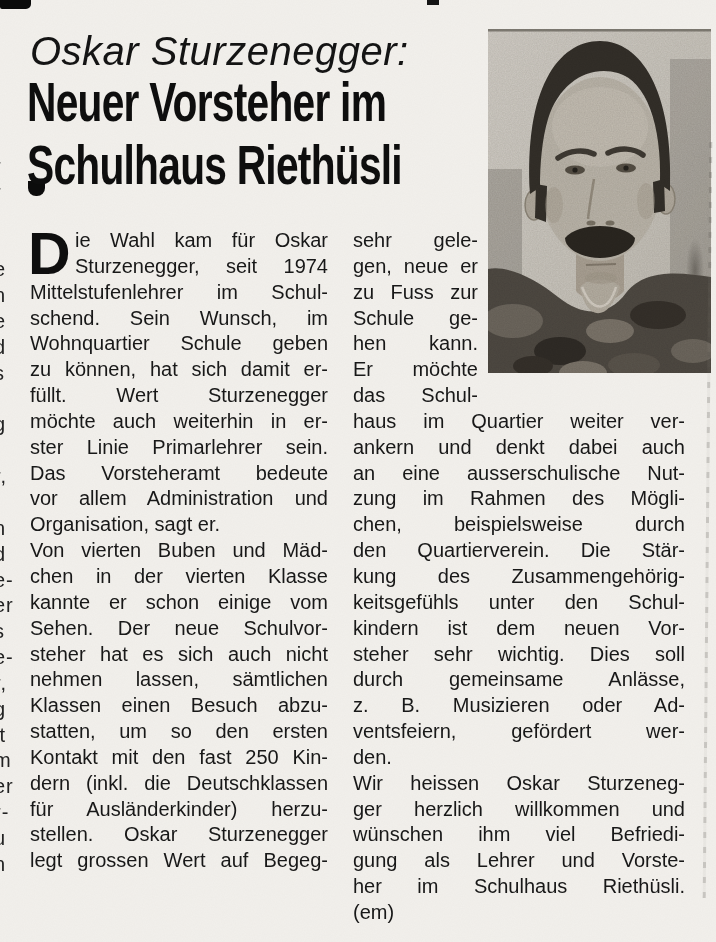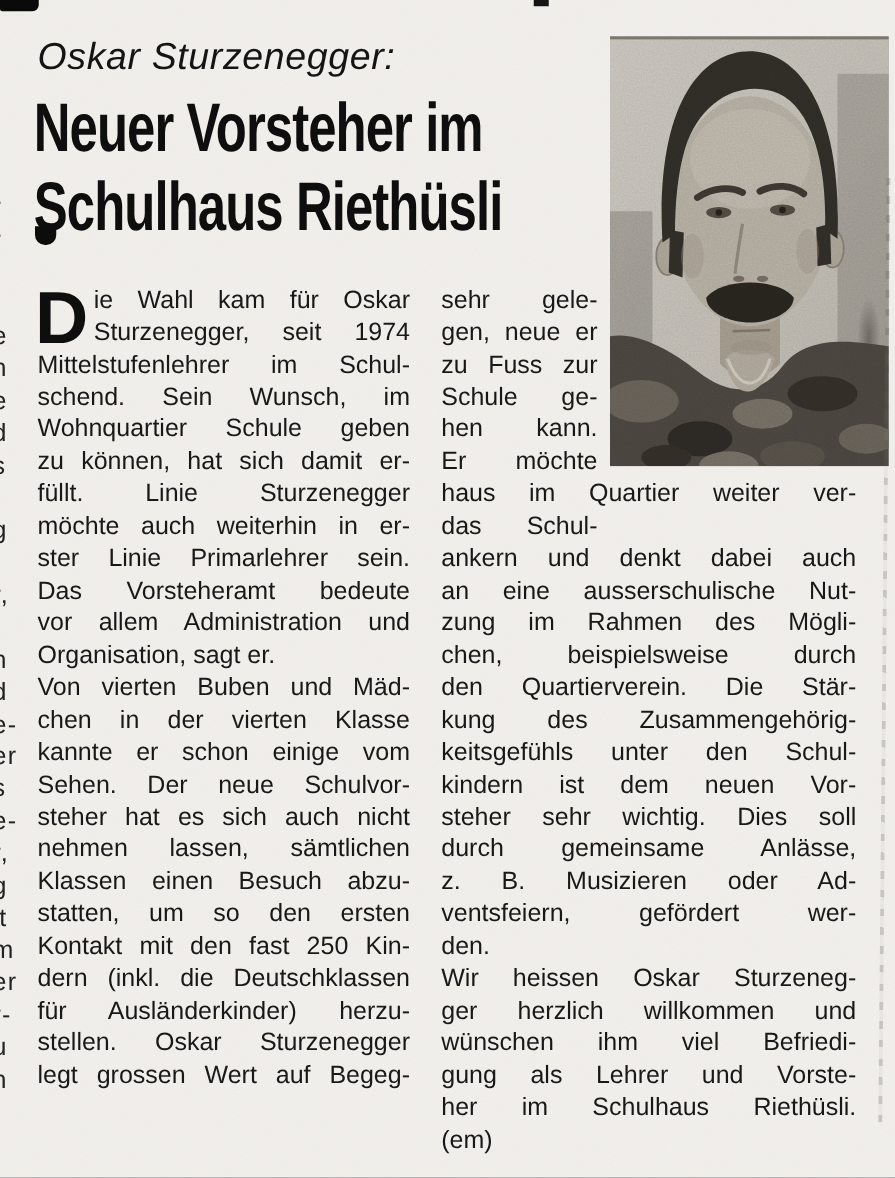--- a/index.html
+++ b/index.html
@@ -16,21 +16,21 @@
   .edge-strip { position:absolute; left:0; top:154px; width:13px; overflow:hidden; }
   .frag { height:25.85px; line-height:25.85px; font-size:20px; color:#222; margin-left:-6px; letter-spacing:1px; }
   .fold-line {
     position:absolute; left:706px; top:142px; width:3px; height:756px; opacity:.55;
     background:repeating-linear-gradient(to bottom, rgba(95,92,86,.5) 0 6px, rgba(160,157,150,.18) 6px 15px);
     transform:rotate(.5deg);
   }
   .edge-shadow { position:absolute; left:686px; top:238px; width:18px; height:64px;
     background:radial-gradient(closest-side, rgba(72,68,62,.55), rgba(72,68,62,0)); }
   
-  .byline { position:absolute; left:30px; top:29px; font-style:italic; font-size:30px; letter-spacing:.5px; color:#141414; white-space:nowrap; }
+  .byline { position:absolute; left:30px; top:29px; font-style:italic; font-size:40px; letter-spacing:.5px; color:#141414; white-space:nowrap; }
   .headline { position:absolute; left:27px; top:71px; margin:0; font-weight:700; font-size:55px; line-height:63px;
     letter-spacing:-1px; color:#0e0e0e; transform:scaleX(.74); transform-origin:left top; white-space:nowrap; }
   
   .photo { position:absolute; left:488px; top:29px; width:223px; height:344px; box-shadow:inset 0 0 0 1px rgba(90,86,78,.45); }
   .photo svg { display:block; }
   
   .col { position:absolute; top:228px; color:#181818; }
   .col1 { left:30px; width:298px; }
   .col2 { left:340px; width:332px;margin-left:13px; }
   .bline { font-size:20px; height:25.85px; line-height:25.85px; text-align:justify; text-align-last:justify; white-space:nowrap; }
@@ -153,21 +153,21 @@
   </div>
 
   <div class="col col1" id="col1">
     <span class="dropcap">D</span>
   <div class="bline indented">ie Wahl kam für Oskar</div>
       <div class="bline indented">Sturzenegger, seit 1974</div>
       <div class="bline">Mittelstufenlehrer im Schul-</div>
       <div class="bline">schend. Sein Wunsch, im</div>
       <div class="bline">Wohnquartier Schule geben</div>
       <div class="bline">zu können, hat sich damit er-</div>
-      <div class="bline">füllt. Linie Sturzenegger</div>
+      <div class="bline">füllt. Wert Sturzenegger</div>
       <div class="bline">möchte auch weiterhin in er-</div>
       <div class="bline">ster Linie Primarlehrer sein.</div>
       <div class="bline">Das Vorsteheramt bedeute</div>
       <div class="bline">vor allem Administration und</div>
       <div class="bline flush">Organisation, sagt er.</div>
       <div class="bline">Von vierten Buben und Mäd-</div>
       <div class="bline">chen in der vierten Klasse</div>
       <div class="bline">kannte er schon einige vom</div>
       <div class="bline">Sehen. Der neue Schulvor-</div>
       <div class="bline">steher hat es sich auch nicht</div>
@@ -180,22 +180,22 @@
       <div class="bline">stellen. Oskar Sturzenegger</div>
       <div class="bline">legt grossen Wert auf Begeg-</div>
     </div>
   <div class="col col2" id="col2">
       <div class="bline narrow">sehr gele-</div>
       <div class="bline narrow">gen, neue er</div>
       <div class="bline narrow">zu Fuss zur</div>
       <div class="bline narrow">Schule ge-</div>
       <div class="bline narrow">hen kann.</div>
       <div class="bline narrow">Er möchte</div>
+      <div class="bline narrow">das Schul-</div>
       <div class="bline">haus im Quartier weiter ver-</div>
-      <div class="bline narrow">das Schul-</div>
       <div class="bline">ankern und denkt dabei auch</div>
       <div class="bline">an eine ausserschulische Nut-</div>
       <div class="bline">zung im Rahmen des Mögli-</div>
       <div class="bline">chen, beispielsweise durch</div>
       <div class="bline">den Quartierverein. Die Stär-</div>
       <div class="bline">kung des Zusammengehörig-</div>
       <div class="bline">keitsgefühls unter den Schul-</div>
       <div class="bline">kindern ist dem neuen Vor-</div>
       <div class="bline">steher sehr wichtig. Dies soll</div>
       <div class="bline">durch gemeinsame Anlässe,</div>

